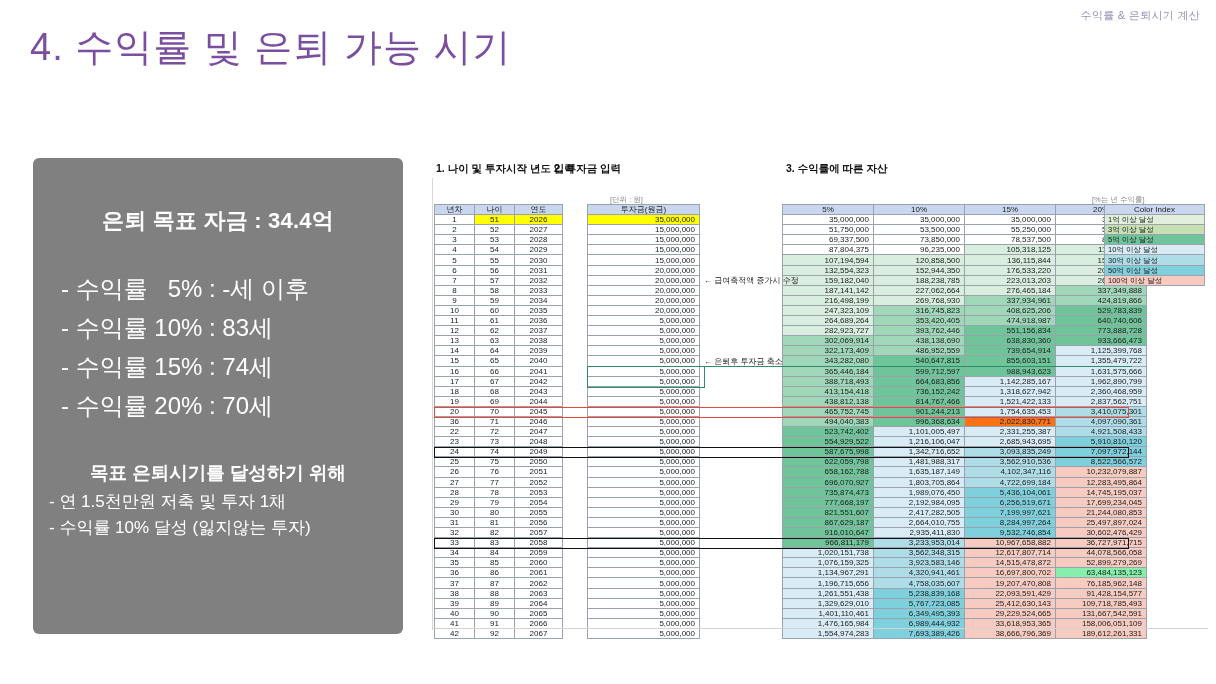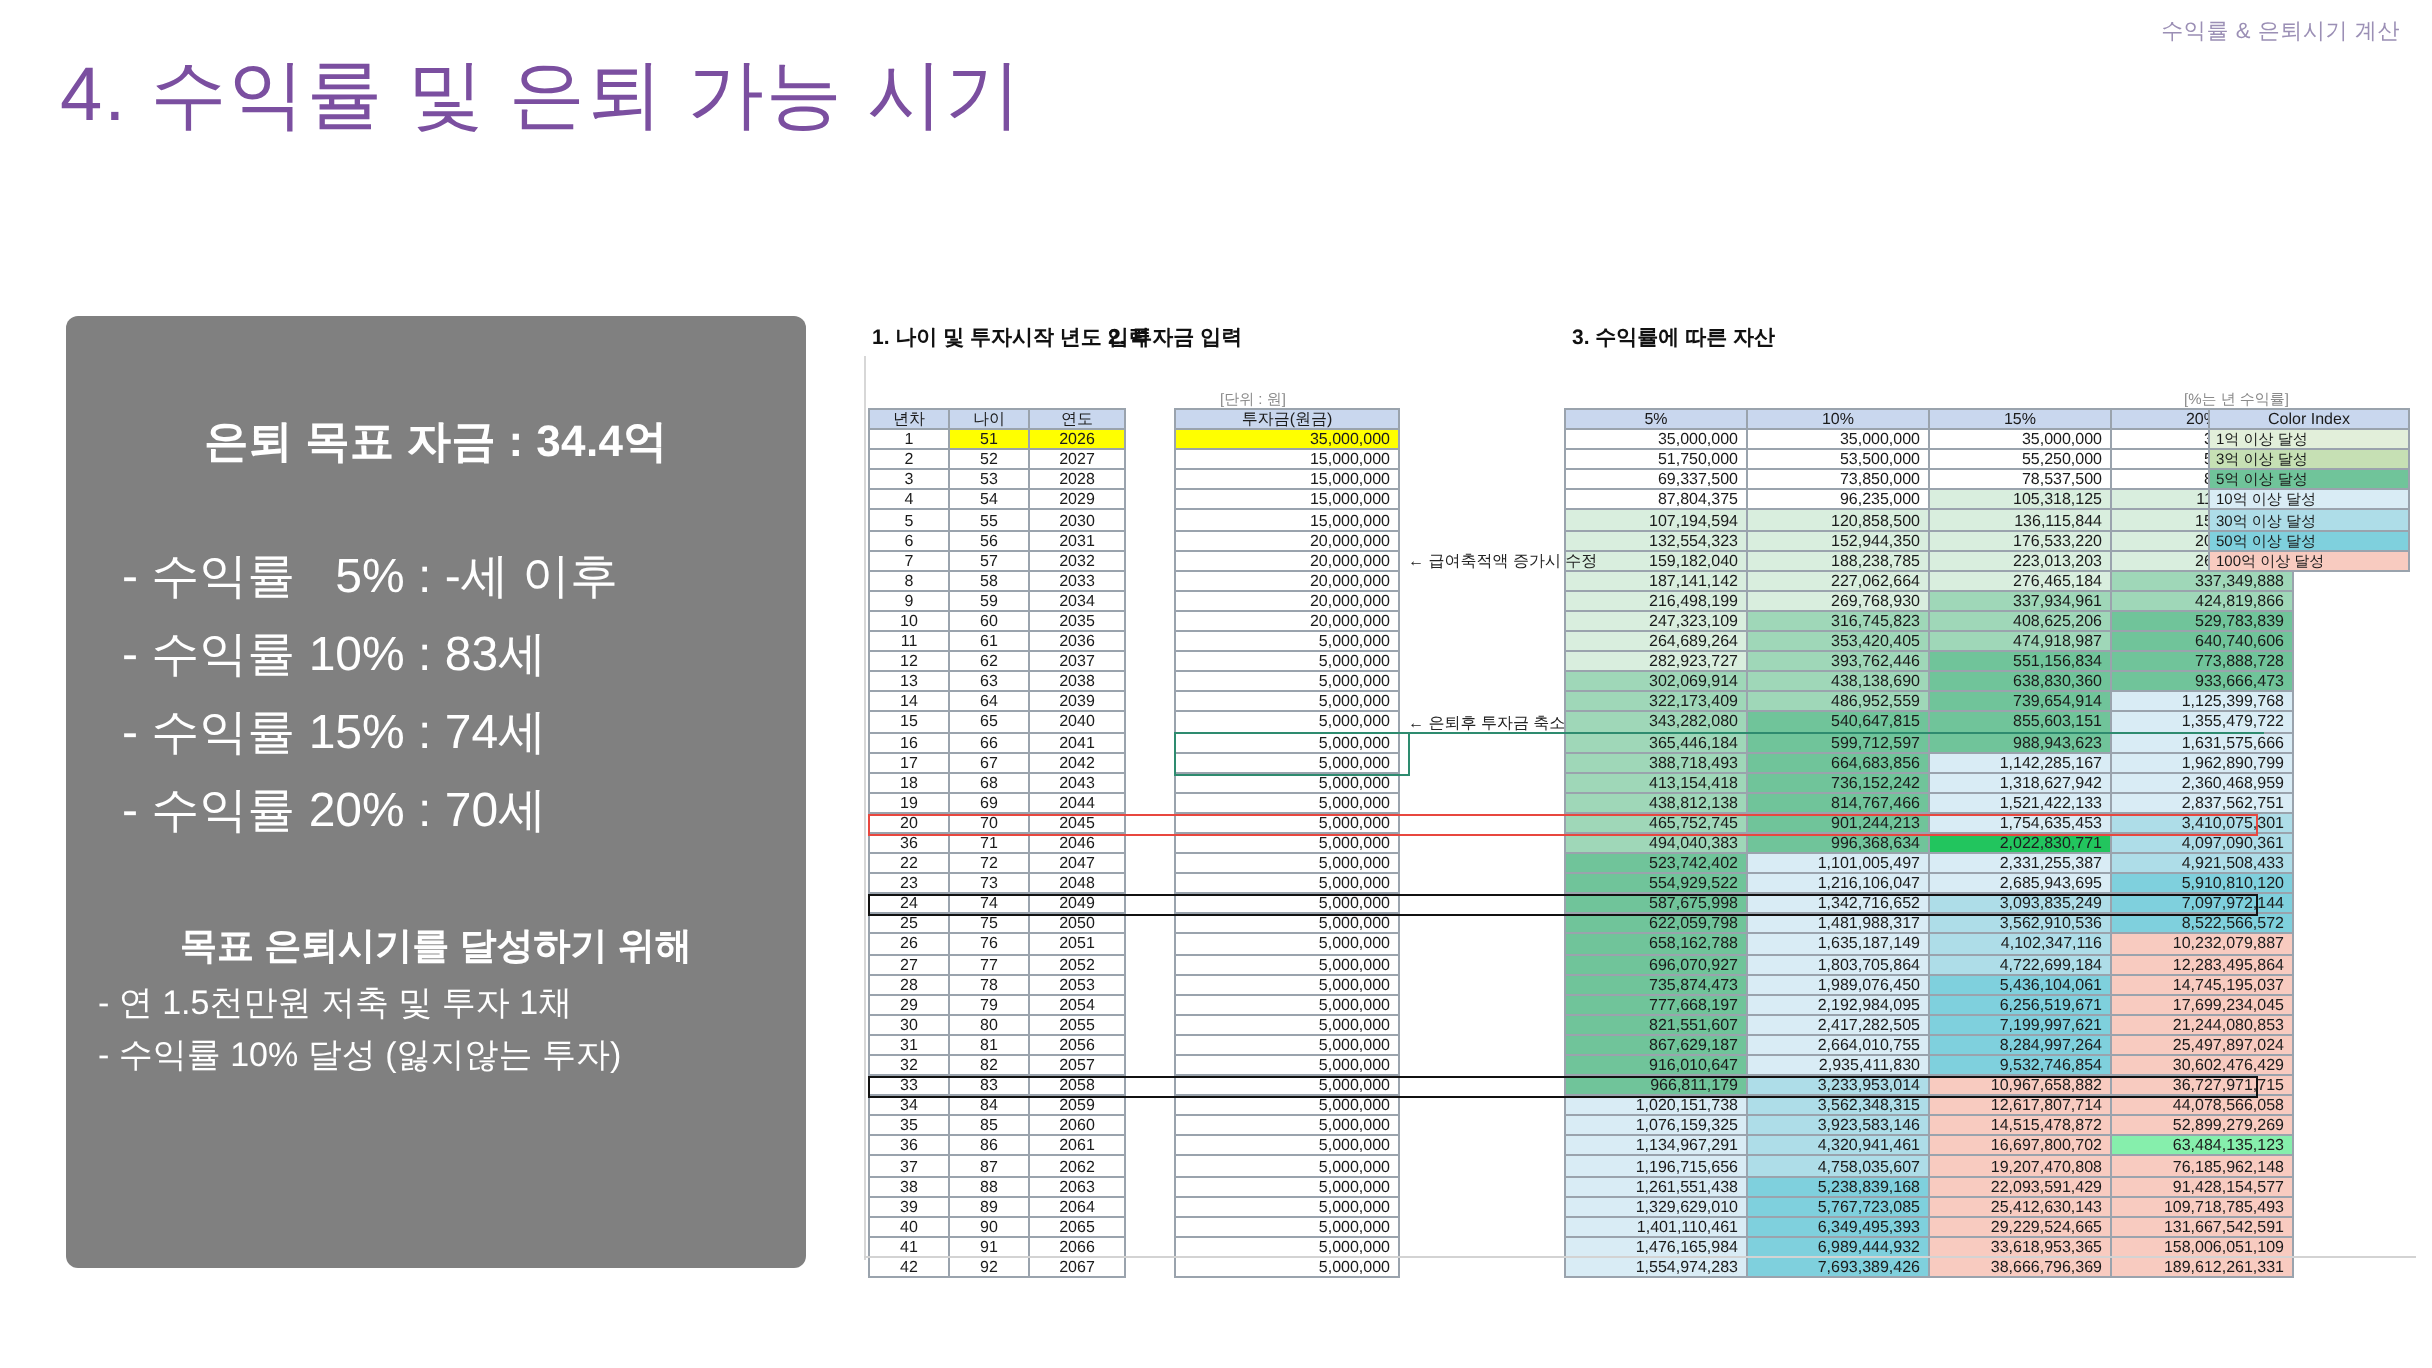--- a/index.html
+++ b/index.html
@@ -648,21 +648,21 @@
         </tr>
         <tr>
           <td style="background: rgb(159, 215, 184);">465,752,745</td>
           <td style="background: rgb(112, 196, 154);">901,244,213</td>
           <td style="background: rgb(217, 236, 245); margin-top: 16px;">1,754,635,453</td>
           <td style="background: rgb(174, 221, 232);">3,410,075,301</td>
         </tr>
         <tr>
           <td style="background: rgb(159, 215, 184);">494,040,383</td>
           <td style="background: rgb(112, 196, 154);">996,368,634</td>
-          <td style="background: #22c55e;">2,022,830,771</td>
+          <td style="background: #f97316;">2,022,830,771</td>
           <td style="background: rgb(174, 221, 232);">4,097,090,361</td>
         </tr>
         <tr>
           <td style="background: rgb(112, 196, 154);">523,742,402</td>
           <td style="background: rgb(217, 236, 245);">1,101,005,497</td>
           <td style="background: rgb(217, 236, 245);">2,331,255,387</td>
           <td style="background: rgb(174, 221, 232);">4,921,508,433</td>
         </tr>
         <tr>
           <td style="background: rgb(112, 196, 154);">554,929,522</td>

